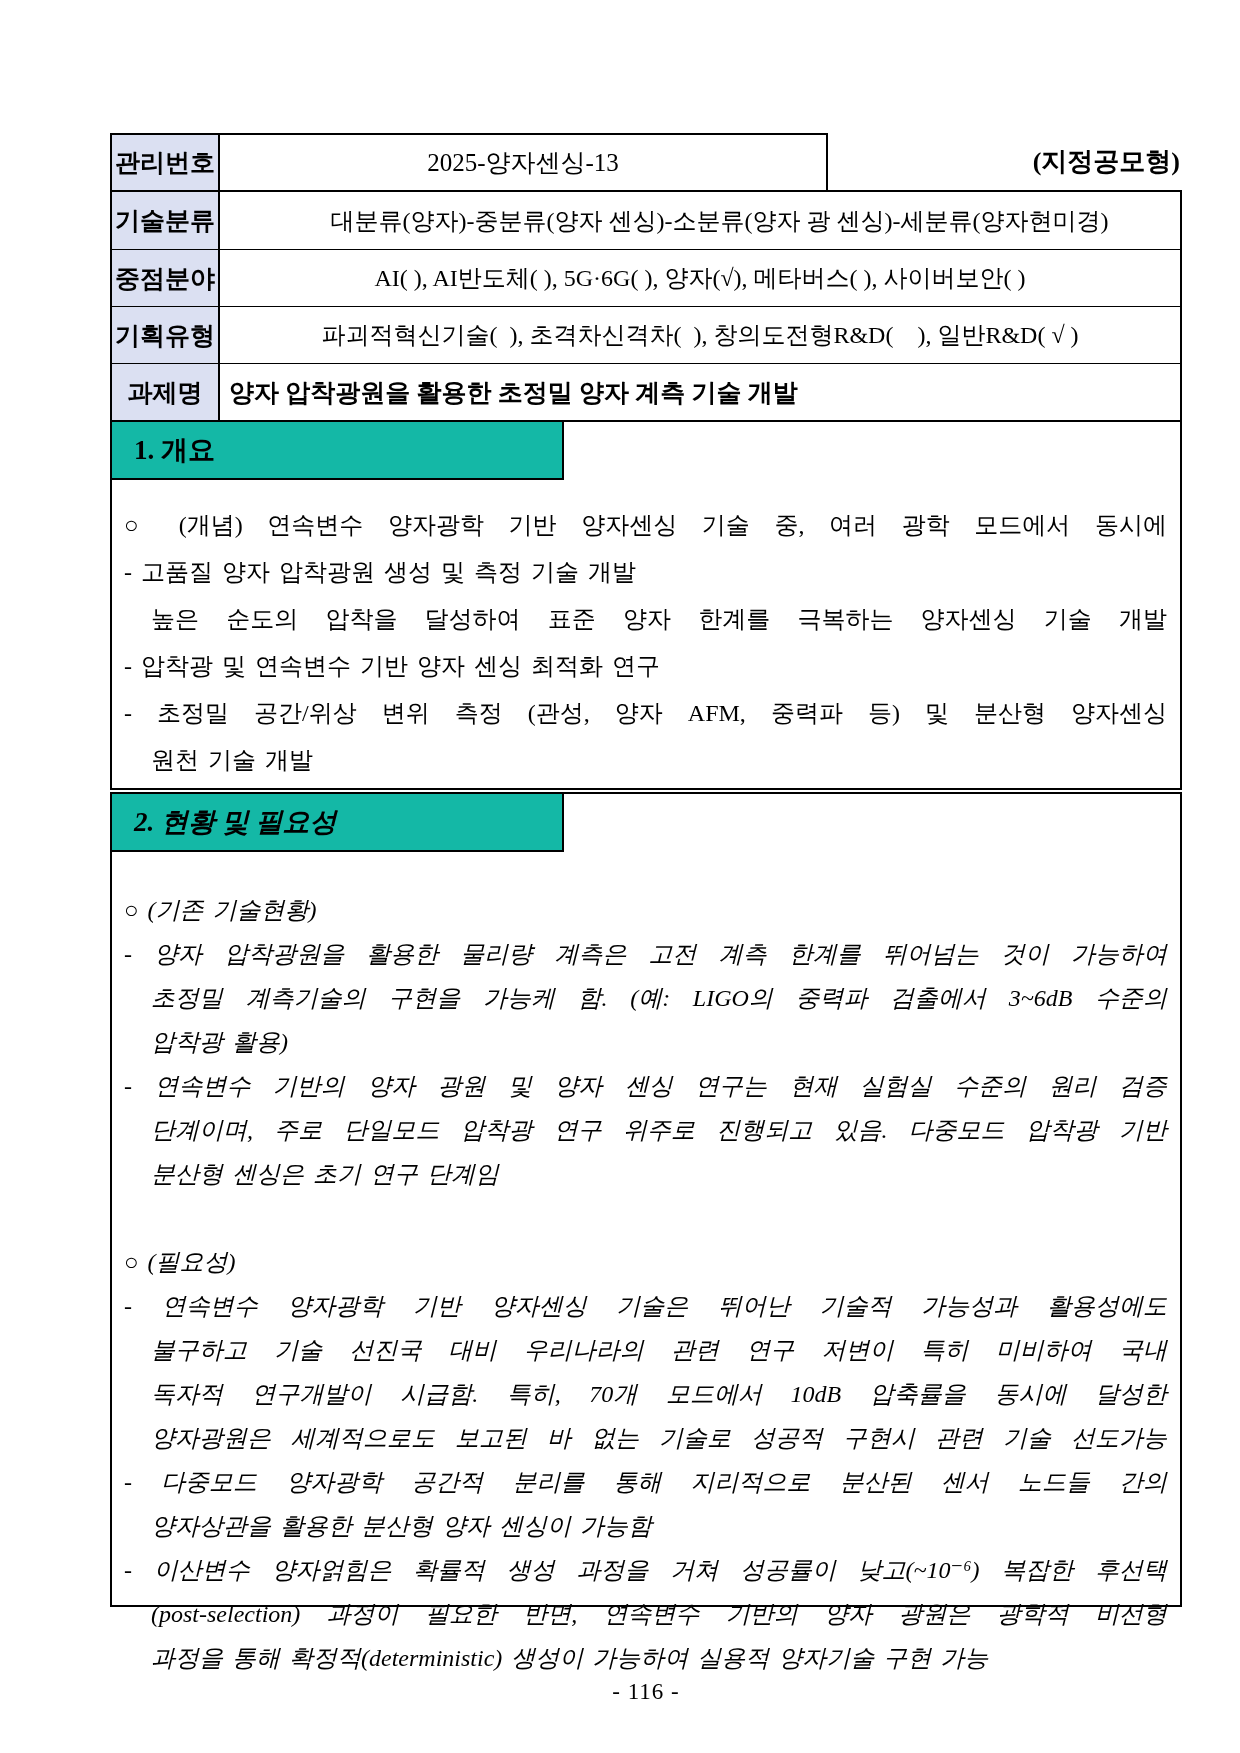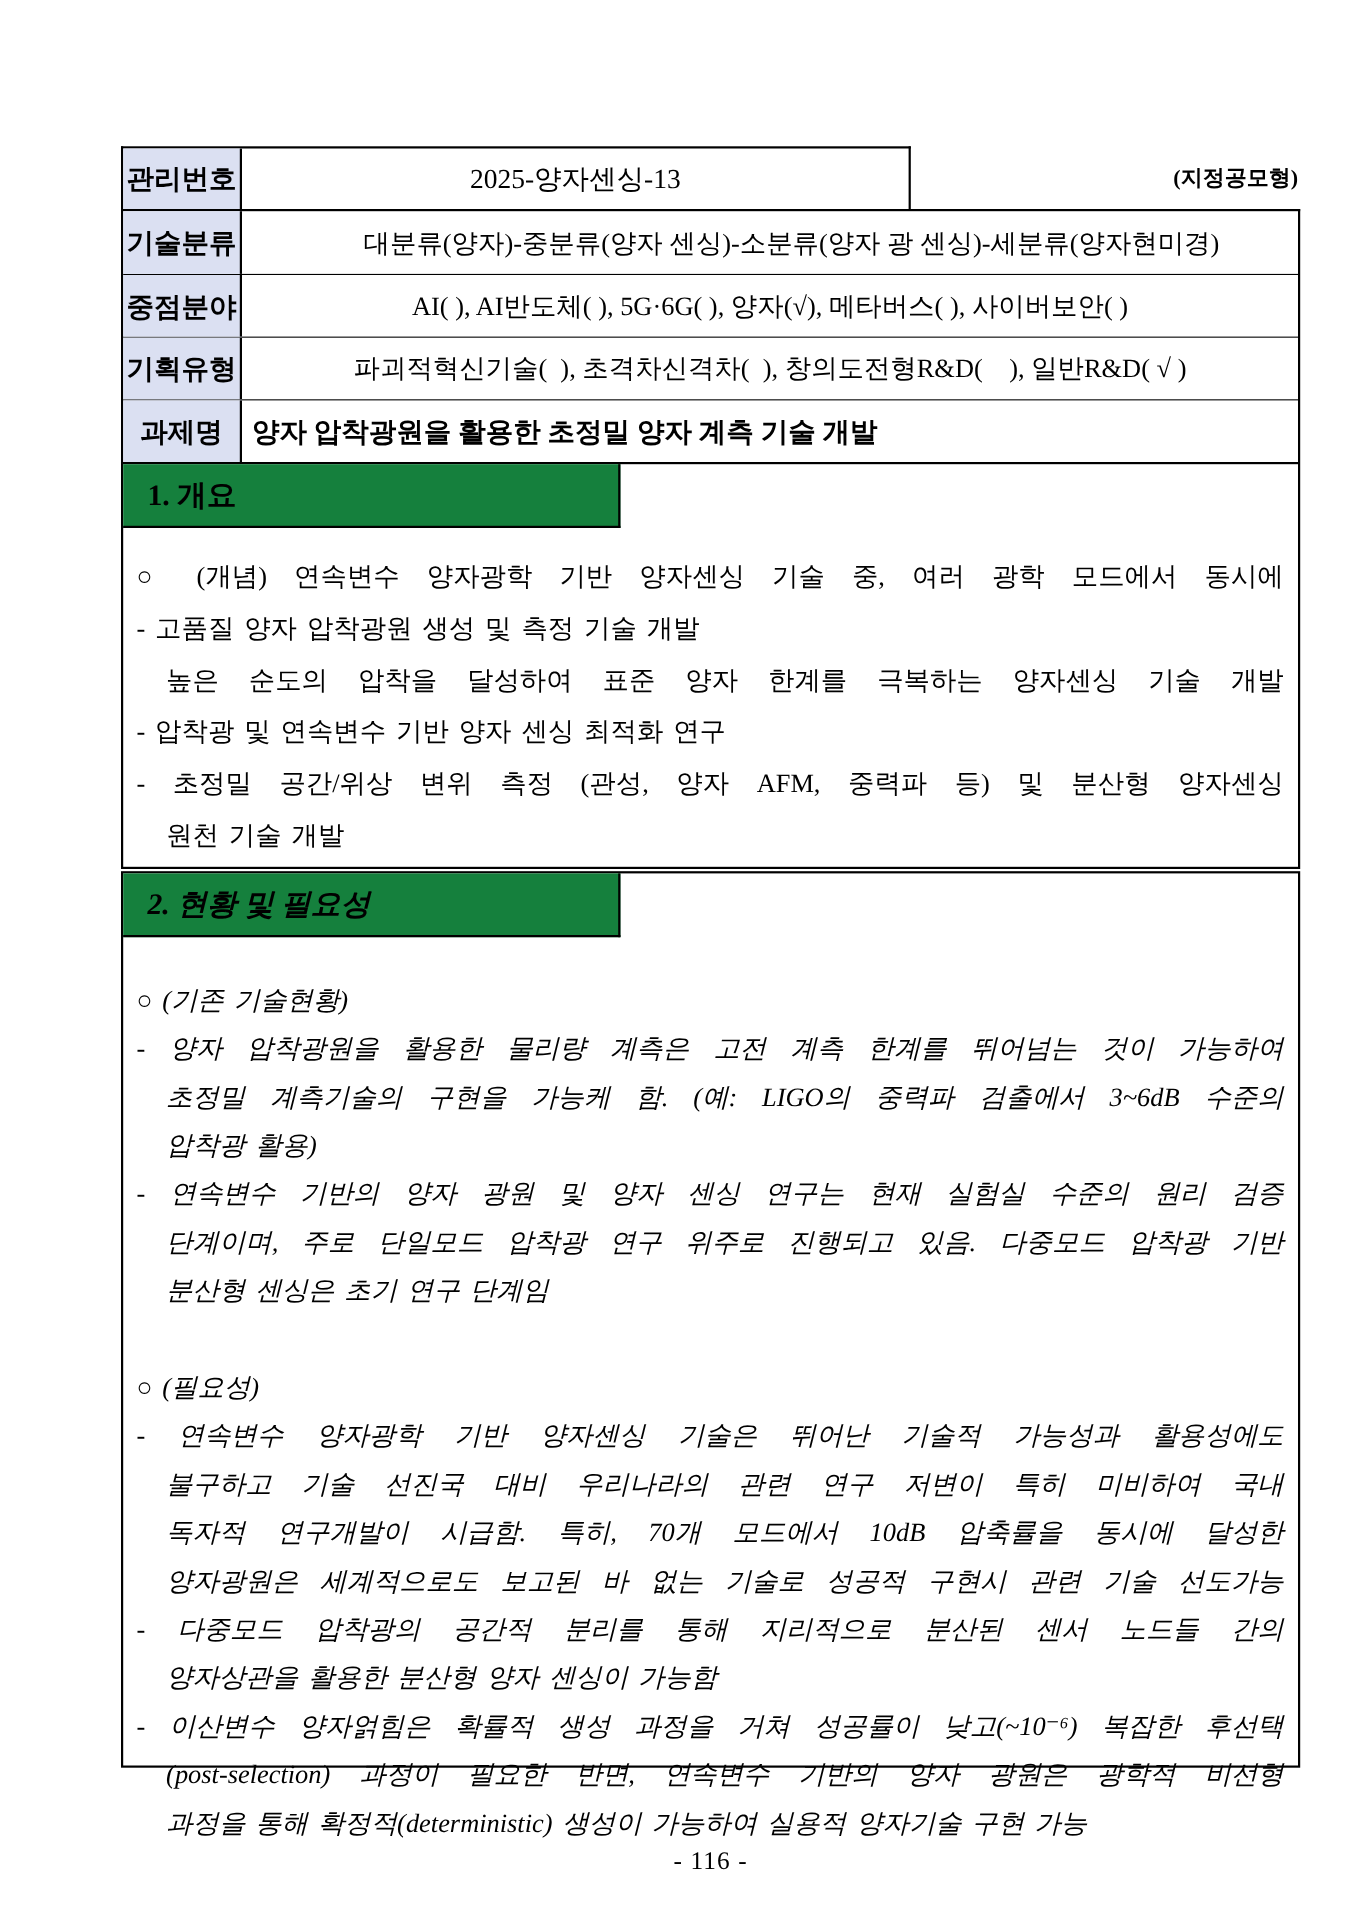--- a/index.html
+++ b/index.html
@@ -14,34 +14,34 @@
 
   
   .row1 { display: flex; height: 57px; }
   .row1-box { display: flex; width: 718px; border: 2px solid #000; border-bottom: none; }
   .cell-label {
     width: 108px; background: #dbe0f2; border-right: 2px solid #000;
     display: flex; align-items: center; justify-content: center;
     font-weight: bold; font-size: 25px; flex-shrink: 0;
   }
   .row1 .cell-value { flex: 1; display: flex; align-items: center; justify-content: center; font-size: 25px; }
-  .row1-note { flex: 1; display: flex; align-items: center; justify-content: flex-end; font-weight: bold; font-size: 20px; padding-right: 2px; }
+  .row1-note { flex: 1; display: flex; align-items: center; justify-content: flex-end; font-weight: bold; font-size: 26px; padding-right: 2px; }
 
   .tbl { border: 2px solid #000; border-bottom: none; }
   .trow { display: flex; height: 57px; border-top: 1px solid #000; }
   .trow:first-child { border-top: none; gap: 39px; }
   .cell-value { flex: 1; display: flex; align-items: center; justify-content: center; font-size: 24px; white-space: pre; overflow: hidden; }
   .trow.title-row .cell-value { justify-content: flex-start; font-weight: bold; padding-left: 9px; font-size: 25px; }
 
   
   .section-box { border: 2px solid #000; position: relative; }
   #sec1 { height: 370px; }
   #sec2 { height: 815px; margin-top: 2px; font-style: italic; }
   .section-header {
-    width: 452px; height: 58px; background: #15803d;
+    width: 452px; height: 58px; background: #14b8a6;
     border-right: 2px solid #000; border-bottom: 2px solid #000;
     display: flex; align-items: center; padding-left: 22px;
     font-weight: bold; font-size: 27px;
   }
   .section-content { padding: 22px 13px 0 12px; font-size: 24px; }
   #sec2 .section-content { padding-top: 36px; }
   .line { line-height: 47px; min-height: 47px; word-spacing: 3px; }
   #sec2 .line { line-height: 44px; min-height: 44px; }
   .line.indent { padding-left: 27px; }
   .line.fill { text-align: justify; text-align-last: justify; }
@@ -102,21 +102,21 @@
         <div class="line indent">압착광 활용)</div>
         <div class="line fill">- 연속변수 기반의 양자 광원 및 양자 센싱 연구는 현재 실험실 수준의 원리 검증</div>
         <div class="line indent fill">단계이며, 주로 단일모드 압착광 연구 위주로 진행되고 있음. 다중모드 압착광 기반</div>
         <div class="line indent">분산형 센싱은 초기 연구 단계임</div>
         <div class="line blank">&nbsp;</div>
         <div class="line">○ (필요성)</div>
         <div class="line fill">- 연속변수 양자광학 기반 양자센싱 기술은 뛰어난 기술적 가능성과 활용성에도</div>
         <div class="line indent fill">불구하고 기술 선진국 대비 우리나라의 관련 연구 저변이 특히 미비하여 국내</div>
         <div class="line indent fill">독자적 연구개발이 시급함. 특히, 70개 모드에서 10dB 압축률을 동시에 달성한</div>
         <div class="line indent fill">양자광원은 세계적으로도 보고된 바 없는 기술로 성공적 구현시 관련 기술 선도가능</div>
-        <div class="line fill">- 다중모드 압착광의 공간적 분리를 통해 지리적으로 분산된 센서 노드들 간의</div>
+        <div class="line fill">- 다중모드 양자광학 공간적 분리를 통해 지리적으로 분산된 센서 노드들 간의</div>
         <div class="line indent">양자상관을 활용한 분산형 양자 센싱이 가능함</div>
         <div class="line fill">- 이산변수 양자얽힘은 확률적 생성 과정을 거쳐 성공률이 낮고(~10⁻⁶) 복잡한 후선택</div>
         <div class="line indent fill">(post-selection) 과정이 필요한 반면, 연속변수 기반의 양자 광원은 광학적 비선형</div>
         <div class="line indent">과정을 통해 확정적(deterministic) 생성이 가능하여 실용적 양자기술 구현 가능</div>
       </div>
   </div>
 
   <div class="page-num">- 116 -</div>
 </div>
 

